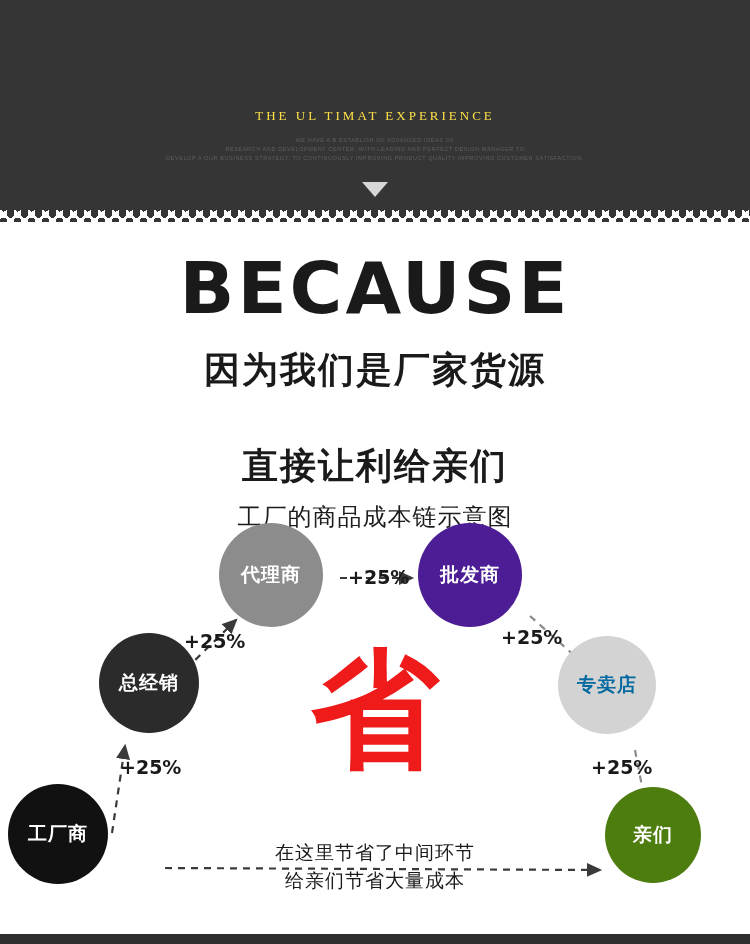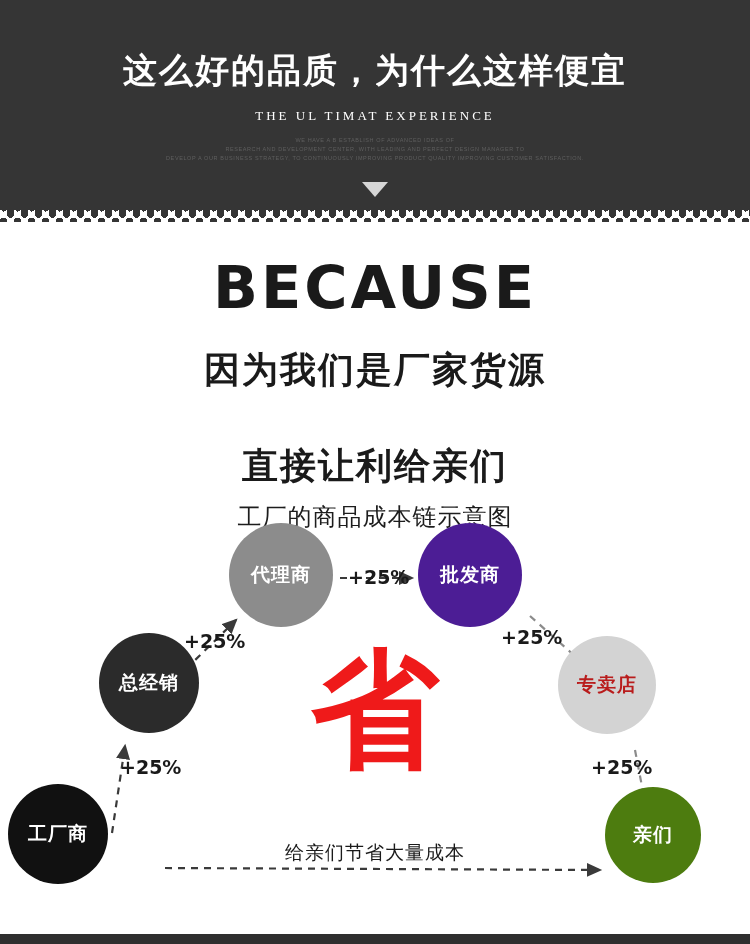--- a/index.html
+++ b/index.html
@@ -34,21 +34,21 @@
     font-weight: bold;
     letter-spacing: 2px;
     font-family: "DejaVu Sans", sans-serif;
   }
   .header-sub {
     position: absolute;
     top: 108px;
     left: 0;
     width: 750px;
     text-align: center;
-    color: #ffffff;
+    color: #fde047;
     font-size: 13px;
     letter-spacing: 3px;
     font-family: "Liberation Serif", serif;
   }
   .header-fine {
     position: absolute;
     top: 136px;
     left: 0;
     width: 750px;
     text-align: center;
@@ -81,21 +81,21 @@
       linear-gradient(-45deg, #ffffff 25%, transparent 25%, transparent 75%, #ffffff 75%);
     background-size: 14px 22px;
     background-position: 0 8px, 7px 8px;
   }
 
   
   .because {
     margin-top: 22px;
     text-align: center;
     color: #1a1a1a;
-    font-size: 59px;
+    font-size: 72px;
     line-height: 88px;
     font-weight: bold;
     letter-spacing: 3px;
     font-family: "DejaVu Sans", sans-serif;
   }
   .cn-line {
     text-align: center;
     color: #1a1a1a;
     font-size: 36px;
     line-height: 48px;
@@ -176,21 +176,20 @@
     left: 0;
     width: 750px;
     height: 14px;
     background: #2f2f2f;
   }
 </style>
 </head>
 <body>
 
 <div class="header">
-  <div class="header-title">这么好的品质，为什么这样便宜</div>
   <div class="header-sub">THE UL TIMAT EXPERIENCE</div>
   <div class="header-fine">
     <div>WE HAVE A B ESTABLISH  OF ADVANCED IDEAS OF</div>
     <div>RESEARCH AND DEVELOPMENT CENTER, WITH LEADING AND PERFECT DESIGN MANAGER TO</div>
     <div>DEVELOP A OUR BUSINESS STRATEGY, TO CONTINUOUSLY IMPROVING PRODUCT QUALITY IMPROVING CUSTOMER SATISFACTION.</div>
   </div>
   <div class="header-chevron"></div>
   <div class="zigzag"></div>
 </div>
 
@@ -225,42 +224,43 @@
   </svg>
 
   <div class="node" style="left:8px;  top:246px; width:100px; height:100px; background:#111111; color:#ffffff;">
     <span>工厂商</span>
   </div>
 
   <div class="node" style="left:99px; top:95px;  width:100px; height:100px; background:#2b2b2b; color:#ffffff;">
     <span>总经销</span>
   </div>
 
-  <div class="node" style="left:229px; top:-15px; width:104px; height:104px; background:#8c8c8c; color:#ffffff;">
+  <div class="node" style="left:219px; top:-15px; width:104px; height:104px; background:#8c8c8c; color:#ffffff;">
     <span>代理商</span>
   </div>
 
   <div class="node" style="left:418px; top:-15px; width:104px; height:104px; background:#4c1d95; color:#ffffff;">
     <span>批发商</span>
   </div>
 
-  <div class="node" style="left:558px; top:98px;  width:98px; height:98px; background:#d3d3d3; color:#b91c1c;">
+  <div class="node" style="left:558px; top:98px;  width:98px; height:98px; background:#d3d3d3; color:#0369a1;">
     <span>专卖店</span>
   </div>
 
   <div class="node" style="left:605px; top:249px; width:96px; height:96px; background:#4d7c0f; color:#ffffff;">
     <span>亲们</span>
   </div>
 
   <div class="pct" style="left:120px; top:218px;">+25%</div>
   <div class="pct" style="left:184px; top:92px;">+25%</div>
   <div class="pct" style="left:348px; top:28px;">+25%</div>
   <div class="pct" style="left:501px; top:88px;">+25%</div>
   <div class="pct" style="left:591px; top:218px;">+25%</div>
 
   <div class="sheng">省</div>
 
   <div class="bottom-note">
+    <div>在这里节省了中间环节</div>
     <div>给亲们节省大量成本</div>
   </div>
 
   <div class="bottom-strip"></div>
 </div>
 
 </body></html>

